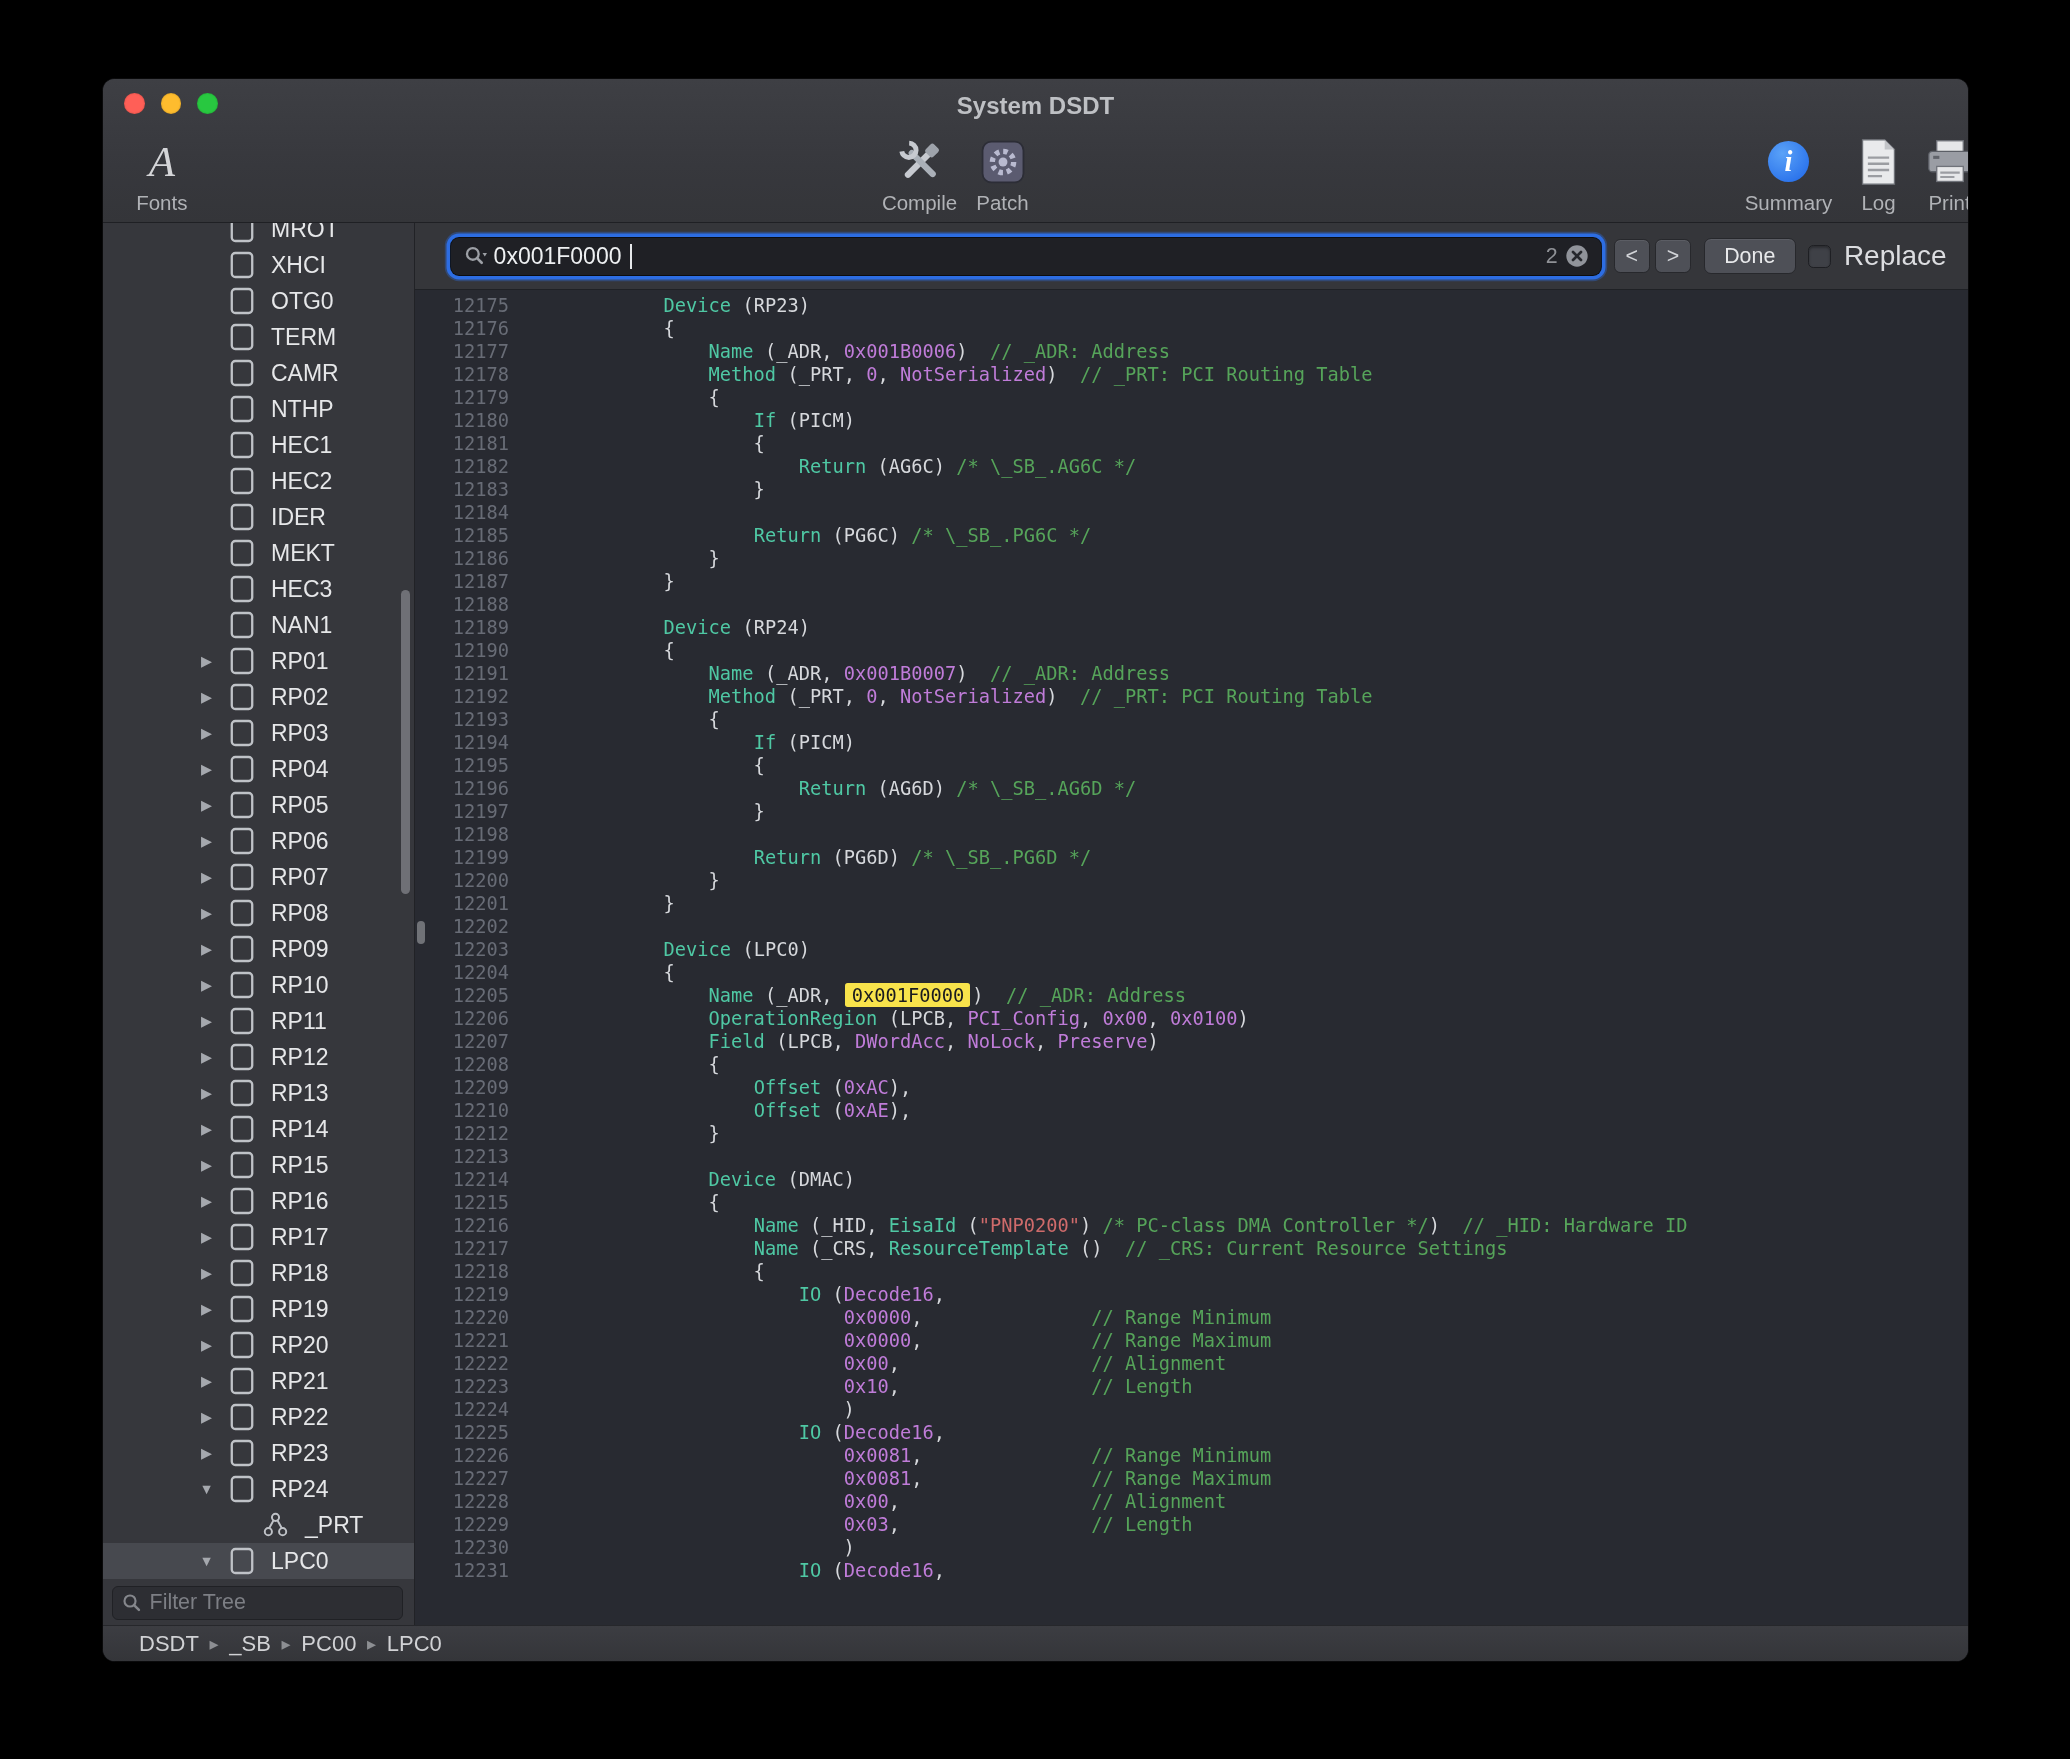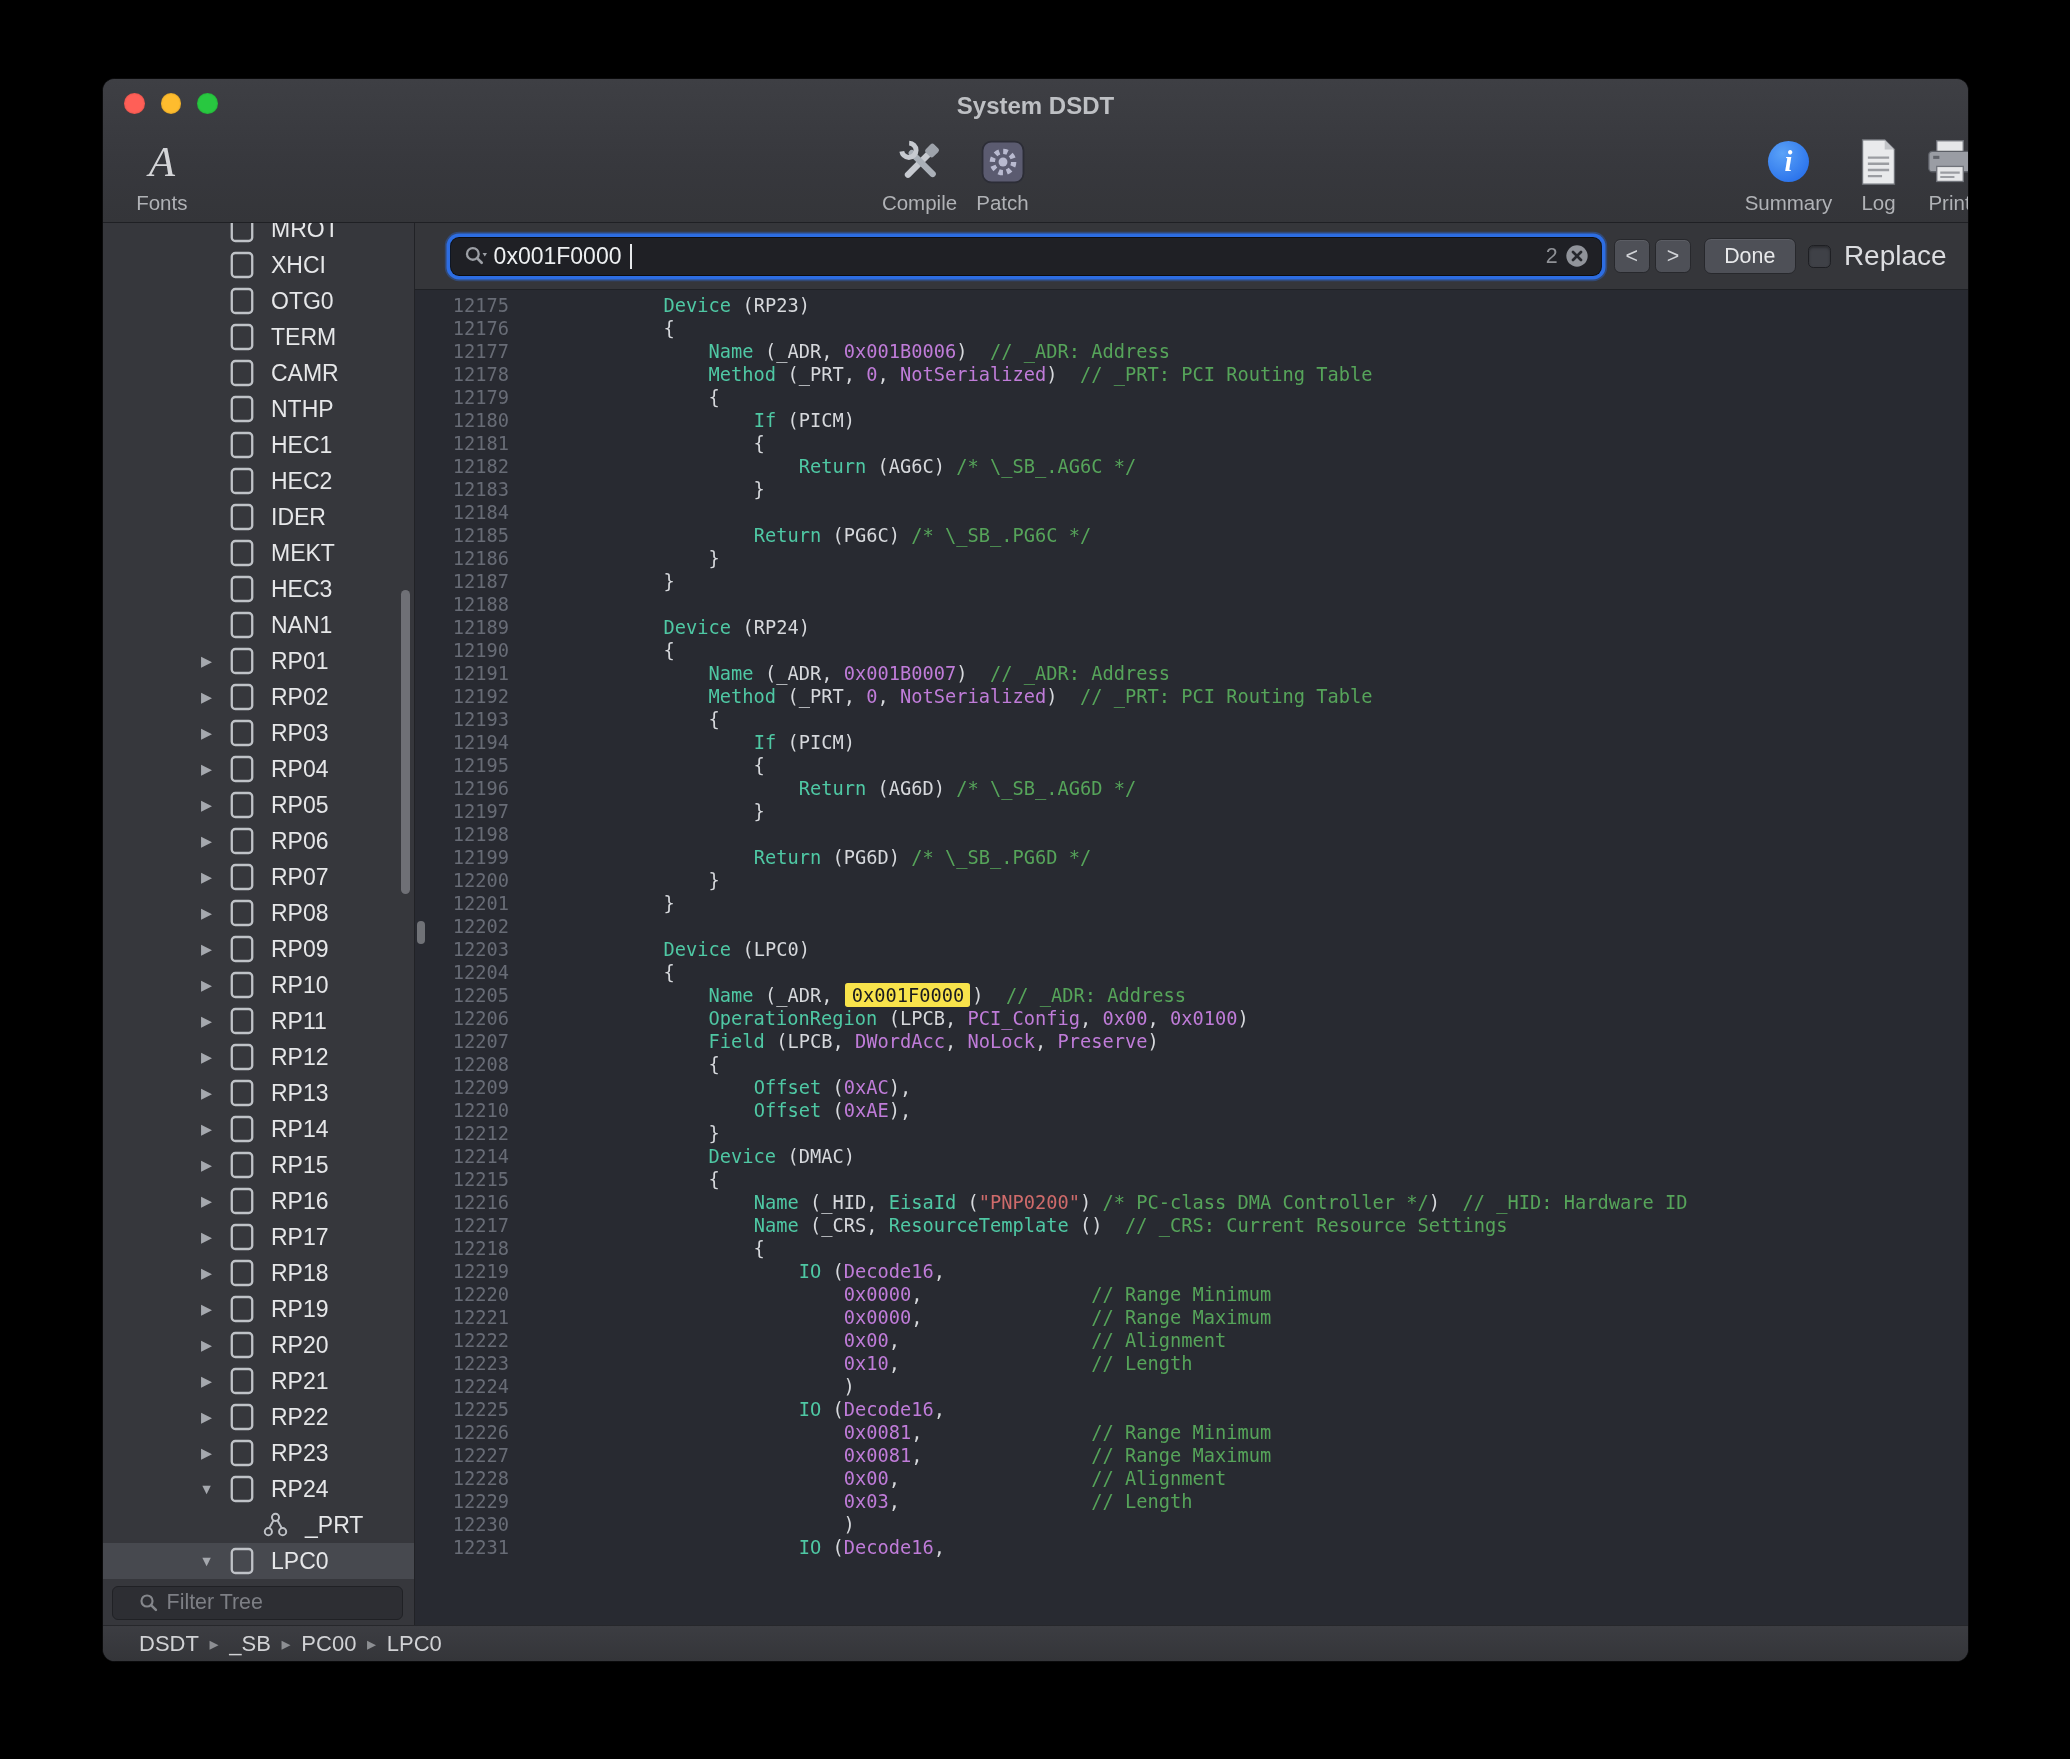--- a/index.html
+++ b/index.html
@@ -51,21 +51,21 @@
           line-height:36px; font-size:14.3px; color:#a5a8ae; }
   .ticon { position:absolute; left:127px; top:4.5px; }
   .tlabel { position:absolute; left:168px; line-height:36px;
             font-size:23px; color:#e6e7e9; }
   .tree-row.ind1 .ticon { left:160px; }
   .tree-row.ind1 .tlabel { left:202px; }
   .sb-scroll { position:absolute; right:3.6px; top:367px; width:9.8px; height:304px;
                border-radius:5.3px; background:rgba(205,206,212,.38); }
   .filter { position:absolute; left:9px; right:10.7px; bottom:5.3px; height:34px;
             border-radius:6px; background:#2d2e33; border:0.9px solid #202125;
-            display:flex; align-items:center; gap:8px; padding:0 26px; }
+            display:flex; align-items:center; gap:8px; padding:0 9px; }
   .filter-ph { font-size:21.4px; color:#7d7f85; }
 
   
   .editor { position:relative; flex:1; display:flex; flex-direction:column;
             background:#282a31; }
   .findbar { height:67px; flex:none; background:#35363a; border-bottom:0.9px solid #1f2125;
              display:flex; align-items:center; padding:0 21.4px 0 36px; gap:12.5px; }
   .sfield { flex:1; height:37px; border-radius:8px; background:#1f2025;
             display:flex; align-items:center; padding:0 12.5px; gap:7.1px;
             box-shadow:0 0 0 0.9px #0c0d10, 0 0 0 4.5px #2d6de2, 0 0 0 6.2px rgba(45,109,226,.35); }
@@ -606,20 +606,21 @@
             <div class="code-line"><span class="lnum">12202</span><span class="ltext"></span></div>
             <div class="code-line"><span class="lnum">12203</span><span class="ltext"><span class="tk-p">            </span><span class="tk-k">Device</span><span class="tk-p"> (LPC0)</span></span></div>
             <div class="code-line"><span class="lnum">12204</span><span class="ltext"><span class="tk-p">            {</span></span></div>
             <div class="code-line"><span class="lnum">12205</span><span class="ltext"><span class="tk-p">                </span><span class="tk-k">Name</span><span class="tk-p"> (_ADR, </span><span class="tk-h">0x001F0000</span><span class="tk-p">)  </span><span class="tk-c">// _ADR: Address</span></span></div>
             <div class="code-line"><span class="lnum">12206</span><span class="ltext"><span class="tk-p">                </span><span class="tk-k">OperationRegion</span><span class="tk-p"> (LPCB, </span><span class="tk-n">PCI_Config</span><span class="tk-p">, </span><span class="tk-n">0x00</span><span class="tk-p">, </span><span class="tk-n">0x0100</span><span class="tk-p">)</span></span></div>
             <div class="code-line"><span class="lnum">12207</span><span class="ltext"><span class="tk-p">                </span><span class="tk-k">Field</span><span class="tk-p"> (LPCB, </span><span class="tk-n">DWordAcc</span><span class="tk-p">, </span><span class="tk-n">NoLock</span><span class="tk-p">, </span><span class="tk-n">Preserve</span><span class="tk-p">)</span></span></div>
             <div class="code-line"><span class="lnum">12208</span><span class="ltext"><span class="tk-p">                {</span></span></div>
             <div class="code-line"><span class="lnum">12209</span><span class="ltext"><span class="tk-p">                    </span><span class="tk-k">Offset</span><span class="tk-p"> (</span><span class="tk-n">0xAC</span><span class="tk-p">),</span></span></div>
             <div class="code-line"><span class="lnum">12210</span><span class="ltext"><span class="tk-p">                    </span><span class="tk-k">Offset</span><span class="tk-p"> (</span><span class="tk-n">0xAE</span><span class="tk-p">),</span></span></div>
             <div class="code-line"><span class="lnum">12212</span><span class="ltext"><span class="tk-p">                }</span></span></div>
+            <div class="code-line"><span class="lnum">12213</span><span class="ltext"></span></div>
             <div class="code-line"><span class="lnum">12214</span><span class="ltext"><span class="tk-p">                </span><span class="tk-k">Device</span><span class="tk-p"> (DMAC)</span></span></div>
             <div class="code-line"><span class="lnum">12215</span><span class="ltext"><span class="tk-p">                {</span></span></div>
             <div class="code-line"><span class="lnum">12216</span><span class="ltext"><span class="tk-p">                    </span><span class="tk-k">Name</span><span class="tk-p"> (_HID, </span><span class="tk-k">EisaId</span><span class="tk-p"> (</span><span class="tk-s">"PNP0200"</span><span class="tk-p">) </span><span class="tk-c">/* PC-class DMA Controller */</span><span class="tk-p">)  </span><span class="tk-c">// _HID: Hardware ID</span></span></div>
             <div class="code-line"><span class="lnum">12217</span><span class="ltext"><span class="tk-p">                    </span><span class="tk-k">Name</span><span class="tk-p"> (_CRS, </span><span class="tk-k">ResourceTemplate</span><span class="tk-p"> ()  </span><span class="tk-c">// _CRS: Current Resource Settings</span></span></div>
             <div class="code-line"><span class="lnum">12218</span><span class="ltext"><span class="tk-p">                    {</span></span></div>
             <div class="code-line"><span class="lnum">12219</span><span class="ltext"><span class="tk-p">                        </span><span class="tk-k">IO</span><span class="tk-p"> (</span><span class="tk-n">Decode16</span><span class="tk-p">,</span></span></div>
             <div class="code-line"><span class="lnum">12220</span><span class="ltext"><span class="tk-p">                            </span><span class="tk-n">0x0000</span><span class="tk-p">,               </span><span class="tk-c">// Range Minimum</span></span></div>
             <div class="code-line"><span class="lnum">12221</span><span class="ltext"><span class="tk-p">                            </span><span class="tk-n">0x0000</span><span class="tk-p">,               </span><span class="tk-c">// Range Maximum</span></span></div>
             <div class="code-line"><span class="lnum">12222</span><span class="ltext"><span class="tk-p">                            </span><span class="tk-n">0x00</span><span class="tk-p">,                 </span><span class="tk-c">// Alignment</span></span></div>
             <div class="code-line"><span class="lnum">12223</span><span class="ltext"><span class="tk-p">                            </span><span class="tk-n">0x10</span><span class="tk-p">,                 </span><span class="tk-c">// Length</span></span></div>

